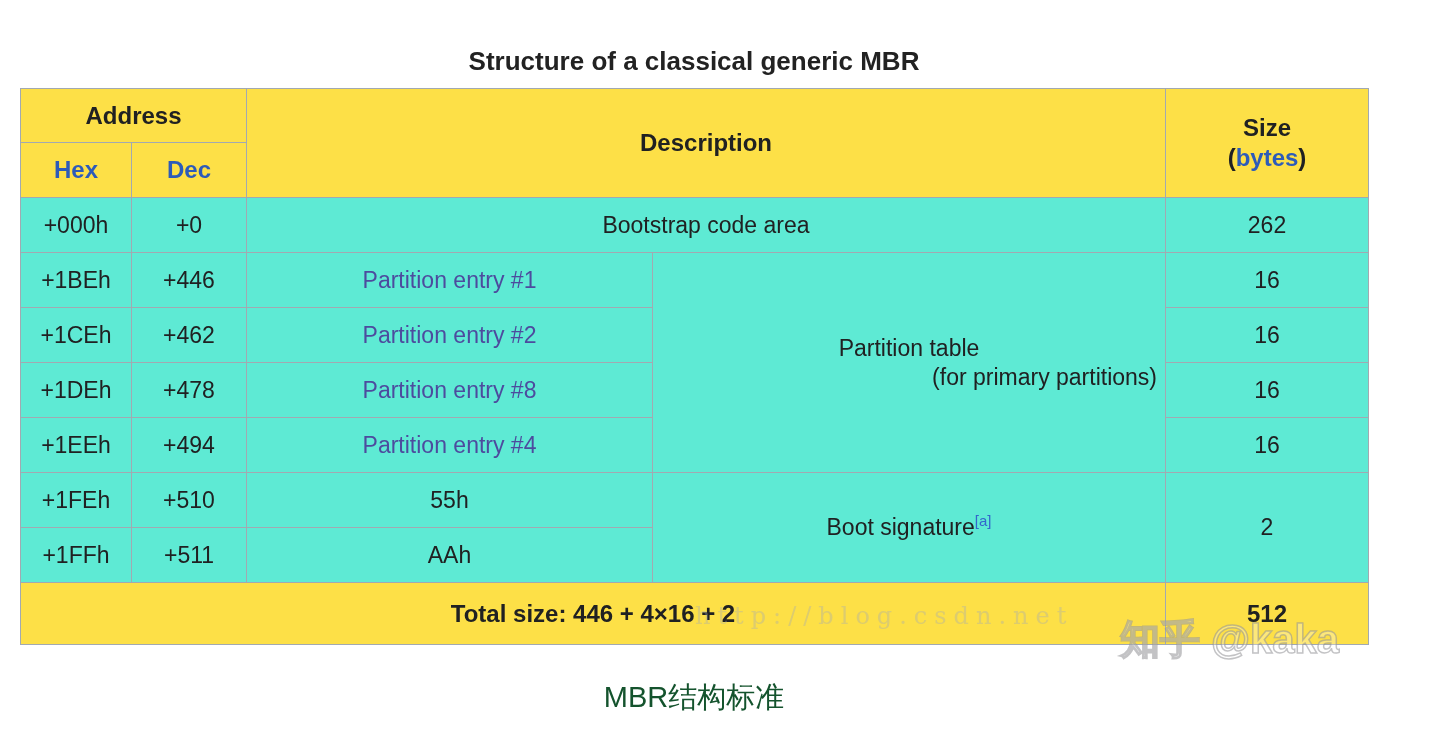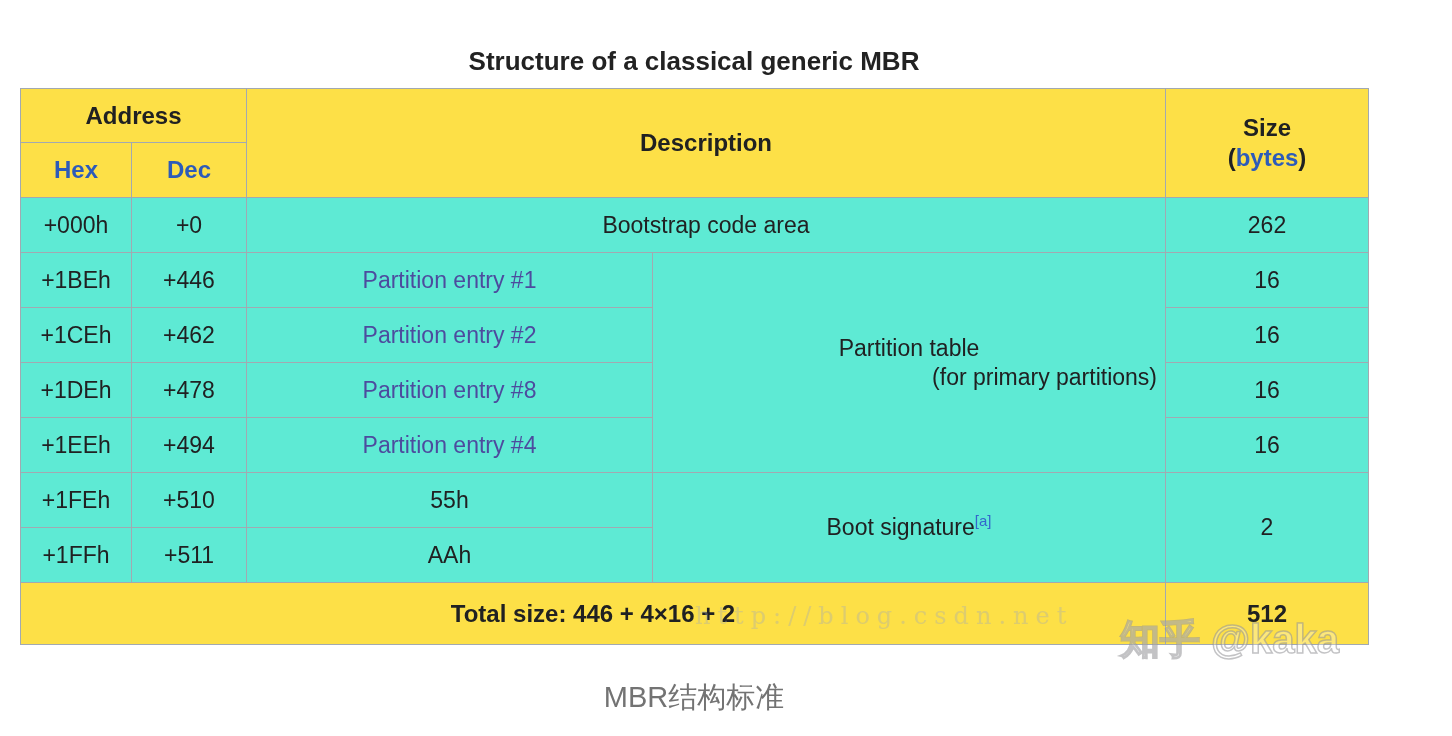--- a/index.html
+++ b/index.html
@@ -38,21 +38,21 @@
   .no-italic{font-style:normal;text-align:right;}
   .ref-sup{
     font-size:15px;vertical-align:super;line-height:0;
     color:#3366cc;font-style:normal;text-decoration:none;
   }
   .size-head-line{display:block;}
   .footer-label{text-align:right;padding-right:14px;font-weight:bold;}
   .pt-cell div{display:block;}
   .caption{
     position:absolute;left:20px;top:678px;width:1348px;
-    text-align:center;font-size:29px;color:#737373;
+    text-align:center;font-size:29px;color:#14532d;
   }
   .wm-zhihu{
     position:absolute;left:1120px;top:612px;width:260px;
     font-size:40px;font-weight:bold;white-space:nowrap;
     color:rgba(255,255,255,0.28);
     -webkit-text-stroke:1.5px rgba(145,145,150,0.55);
     pointer-events:none;z-index:6;
   }
   .wm-url{
     position:absolute;left:695px;top:602px;width:720px;

